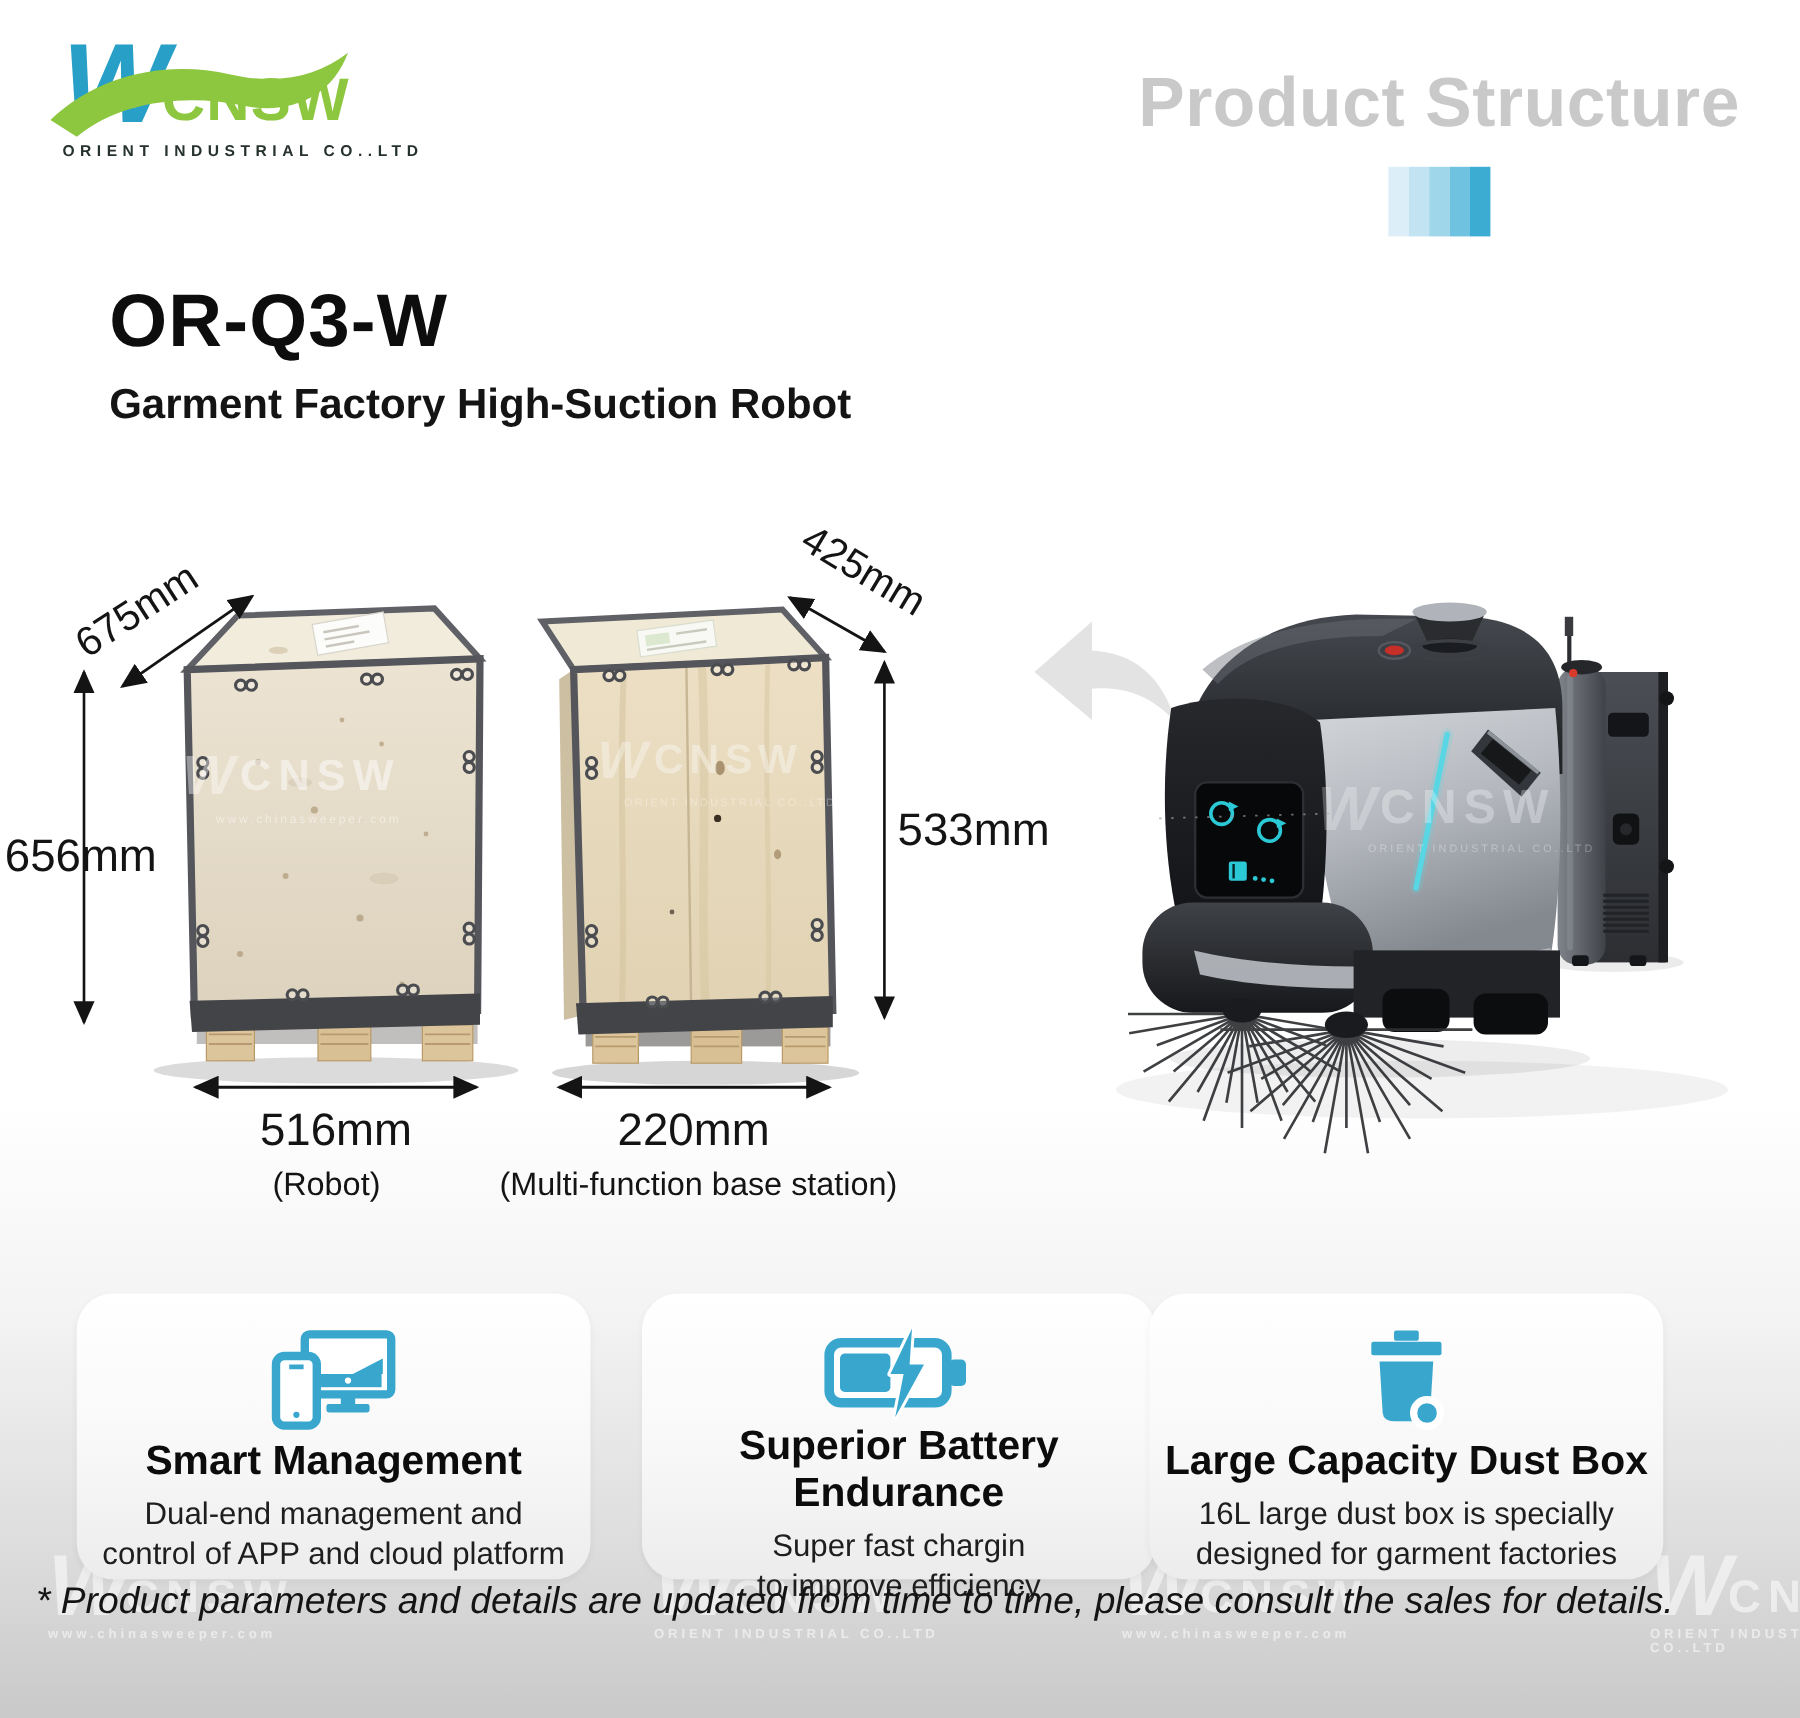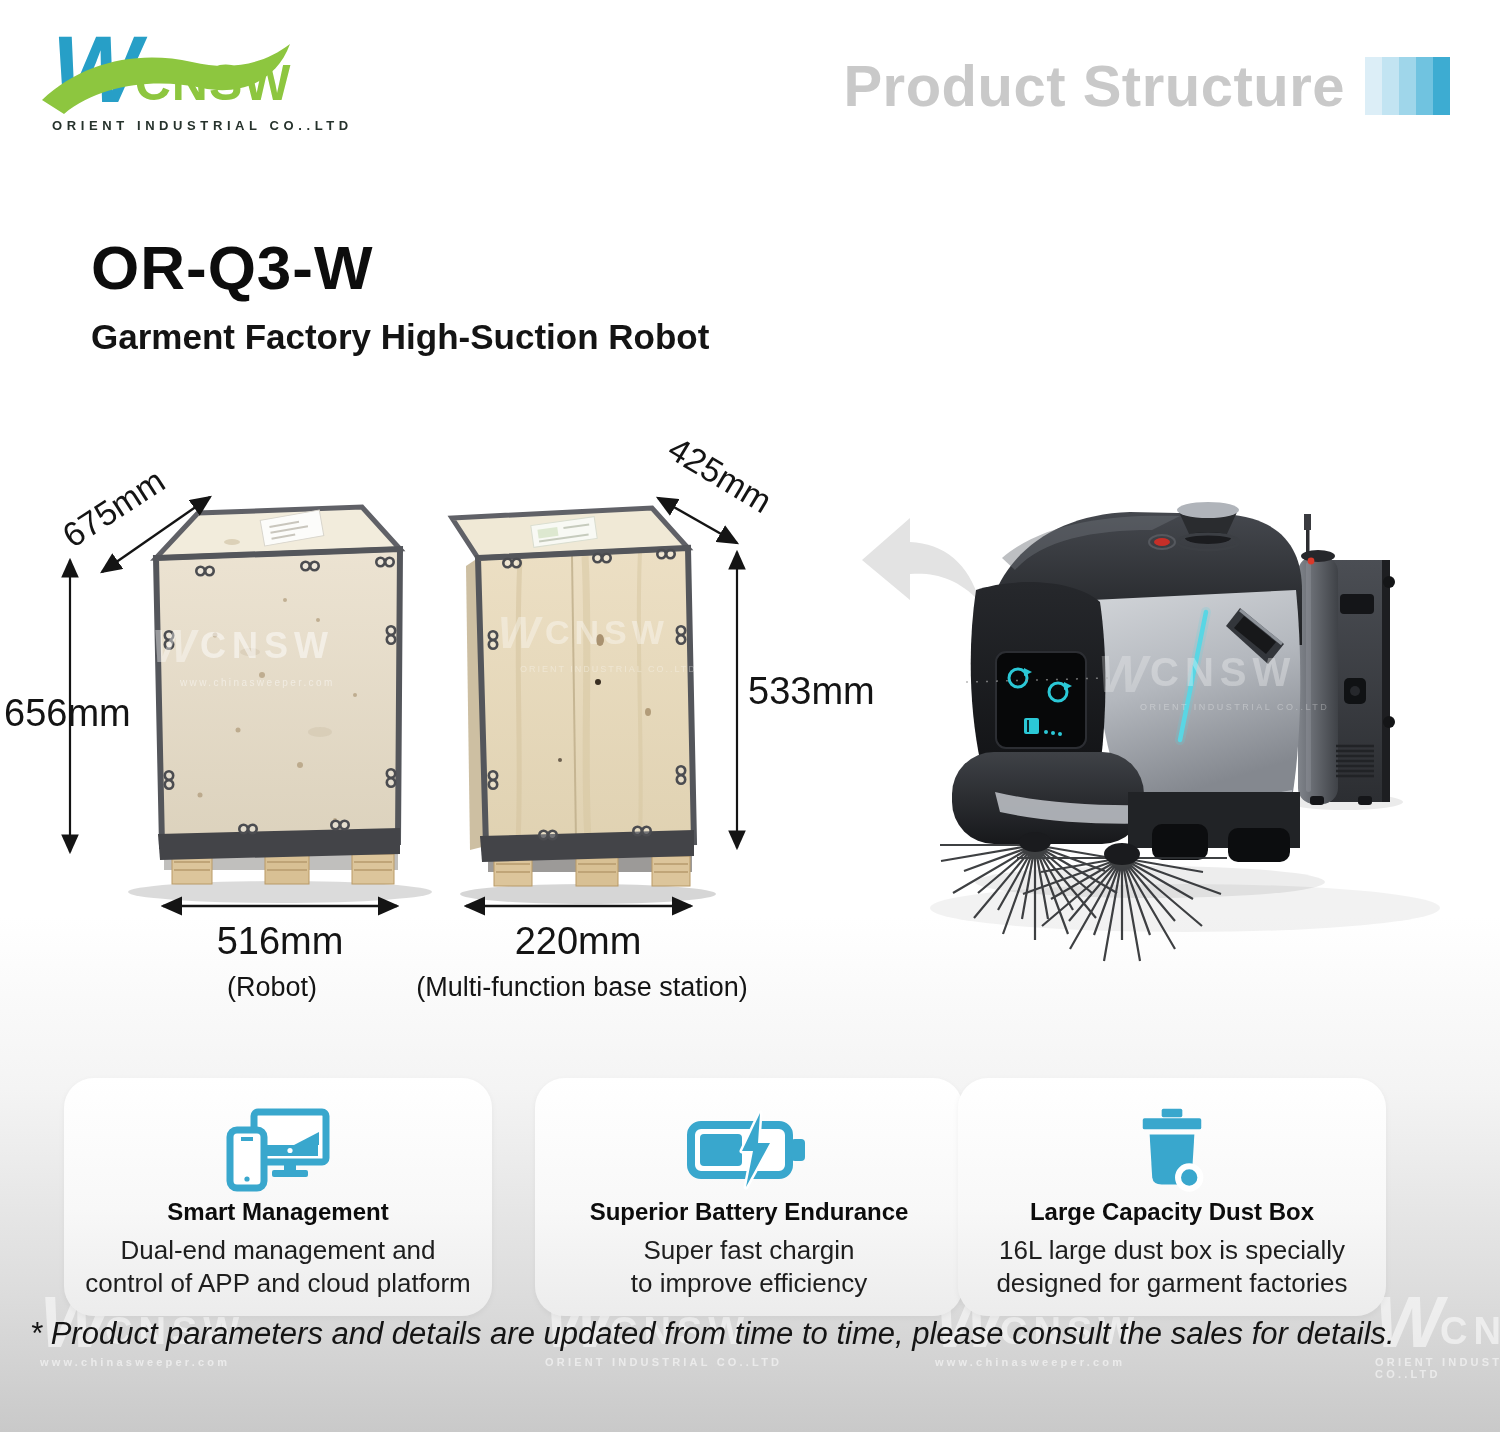--- a/index.html
+++ b/index.html
@@ -9,21 +9,21 @@
     background:linear-gradient(180deg,#ffffff 0%,#ffffff 64%,#f4f4f4 76%,#dddddd 90%,#c9c9c9 100%);
     color:#111;
   }
   
   .logo { position:absolute; left:52px; top:28px; width:320px; }
   .logo-mark { position:relative; height:84px; display:flex; align-items:flex-end; }
   .logo-w { font-weight:900; font-style:italic; font-size:94px; line-height:84px; color:#279fc7; letter-spacing:-4px; }
   .logo-cnsw { font-weight:800; font-size:50px; line-height:58px; color:#8dc63f; letter-spacing:1px; margin-left:-2px; }
   .logo-swoosh { position:absolute; left:-12px; top:-4px; pointer-events:none; }
   .logo-sub { margin-top:6px; font-size:13px; font-weight:700; letter-spacing:4.6px; color:#26322c; white-space:nowrap; }
-  .section-head { position:absolute; right:50px; top:52px; display:flex; align-items:center; gap:20px; }
+  .section-head { position:absolute; right:50px; top:52px; display:flex; align-items:center; gap:20px;flex-direction:column; }
   .section-title { font-size:58px; font-weight:800; color:#c9c9c9; letter-spacing:0.5px; white-space:nowrap; }
   .title-bars { display:flex; height:58px; }
   .title-bars span { width:17px; height:58px; }
   .b1{background:#dceef7}.b2{background:#c2e4f2}.b3{background:#9fd6ea}.b4{background:#70c3e0}.b5{background:#3dacd2}
   
   .product-block { position:absolute; left:55px; top:232px;margin-left:36px; }
   .product-model { font-size:62px; font-weight:900; color:#0d0d0d; letter-spacing:1px; }
   .product-name { margin-top:14px; font-size:35px; font-weight:700; color:#141414; }
   
   .diagram { position:absolute; left:0; top:430px; width:1500px; height:640px; }
@@ -34,21 +34,21 @@
   
   .features { position:absolute; left:0; top:1078px; width:1500px; height:238px; }
   .card {
     position:absolute; top:0; width:428px; height:238px; border-radius:30px;
     background:linear-gradient(180deg,#ffffff 0%,#f8f8f8 55%,#ececec 100%);
     box-shadow:0 2px 6px rgba(0,0,0,0.05);
     display:flex; flex-direction:column; align-items:center; text-align:center; z-index:2;
   }
   .card.c1{left:64px}.card.c2{left:535px}.card.c3{left:958px}
   .card-icon { height:92px; margin-top:26px; display:flex; align-items:center; justify-content:center; }
-  .card-title { font-size:24px; font-weight:800; color:#0c0c0c; margin-top:2px; }
+  .card-title { font-size:34px; font-weight:800; color:#0c0c0c; margin-top:2px; }
   .card-desc { margin-top:8px; font-size:26px; line-height:33px; color:#1e1e1e; white-space:pre-line; }
   
   .wm { position:absolute; color:#fff; opacity:0.55; z-index:1; }
   .wm-mark { display:flex; align-items:flex-end; }
   .wm-w { font-weight:900; font-style:italic; font-size:72px; line-height:64px; letter-spacing:-3px; }
   .wm-n { font-weight:800; font-size:38px; line-height:46px; letter-spacing:6px; }
   .wm-cap { font-size:11px; font-weight:700; letter-spacing:3.2px; margin-top:2px; }
   
   .footnote { position:absolute; left:30px; top:1316px; z-index:3; font-style:italic; font-size:31px; color:#141414; }
 </style>

